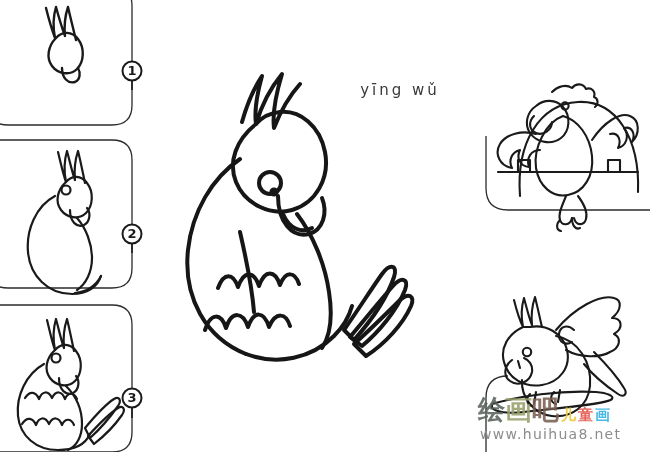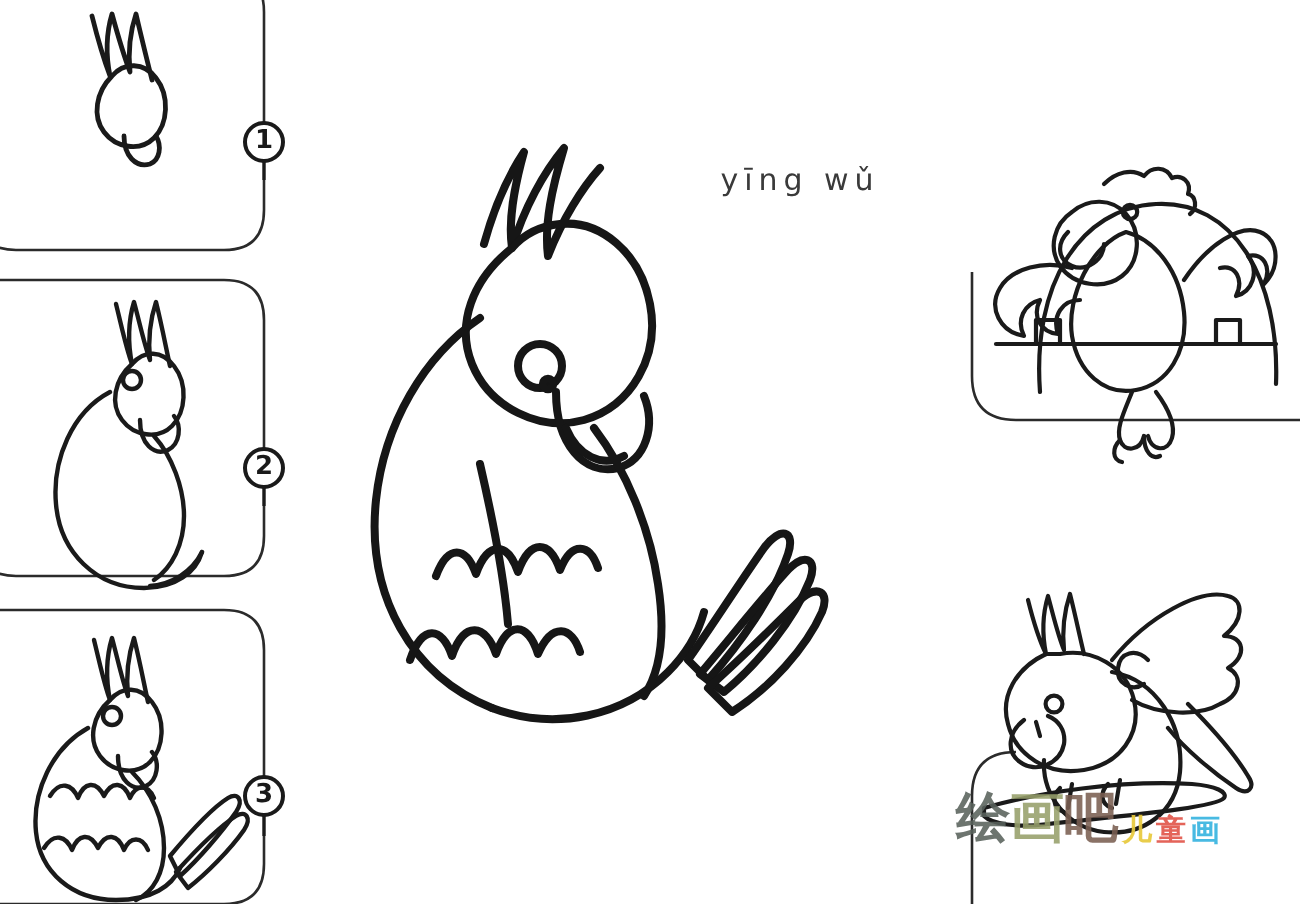--- a/index.html
+++ b/index.html
@@ -255,15 +255,16 @@
 
   <div class="watermark">
     <div class="wm-row1">
       <span class="wm-big" style="color: rgb(89, 98, 92);">绘</span>
       <span class="wm-big" style="color: rgb(151, 160, 107);">画</span>
       <span class="wm-big" style="color: rgb(122, 95, 82);">吧</span>
       <span class="wm-small" style="color: rgb(232, 201, 60);">儿</span>
       <span class="wm-small" style="color: rgb(226, 87, 76);">童</span>
       <span class="wm-small" style="color: rgb(57, 181, 224);">画</span>
     </div>
+    <div class="wm-url" style="color: rgb(140, 140, 140);">www.huihua8.net</div>
   </div>
 
 </div>
 
 </body></html>

